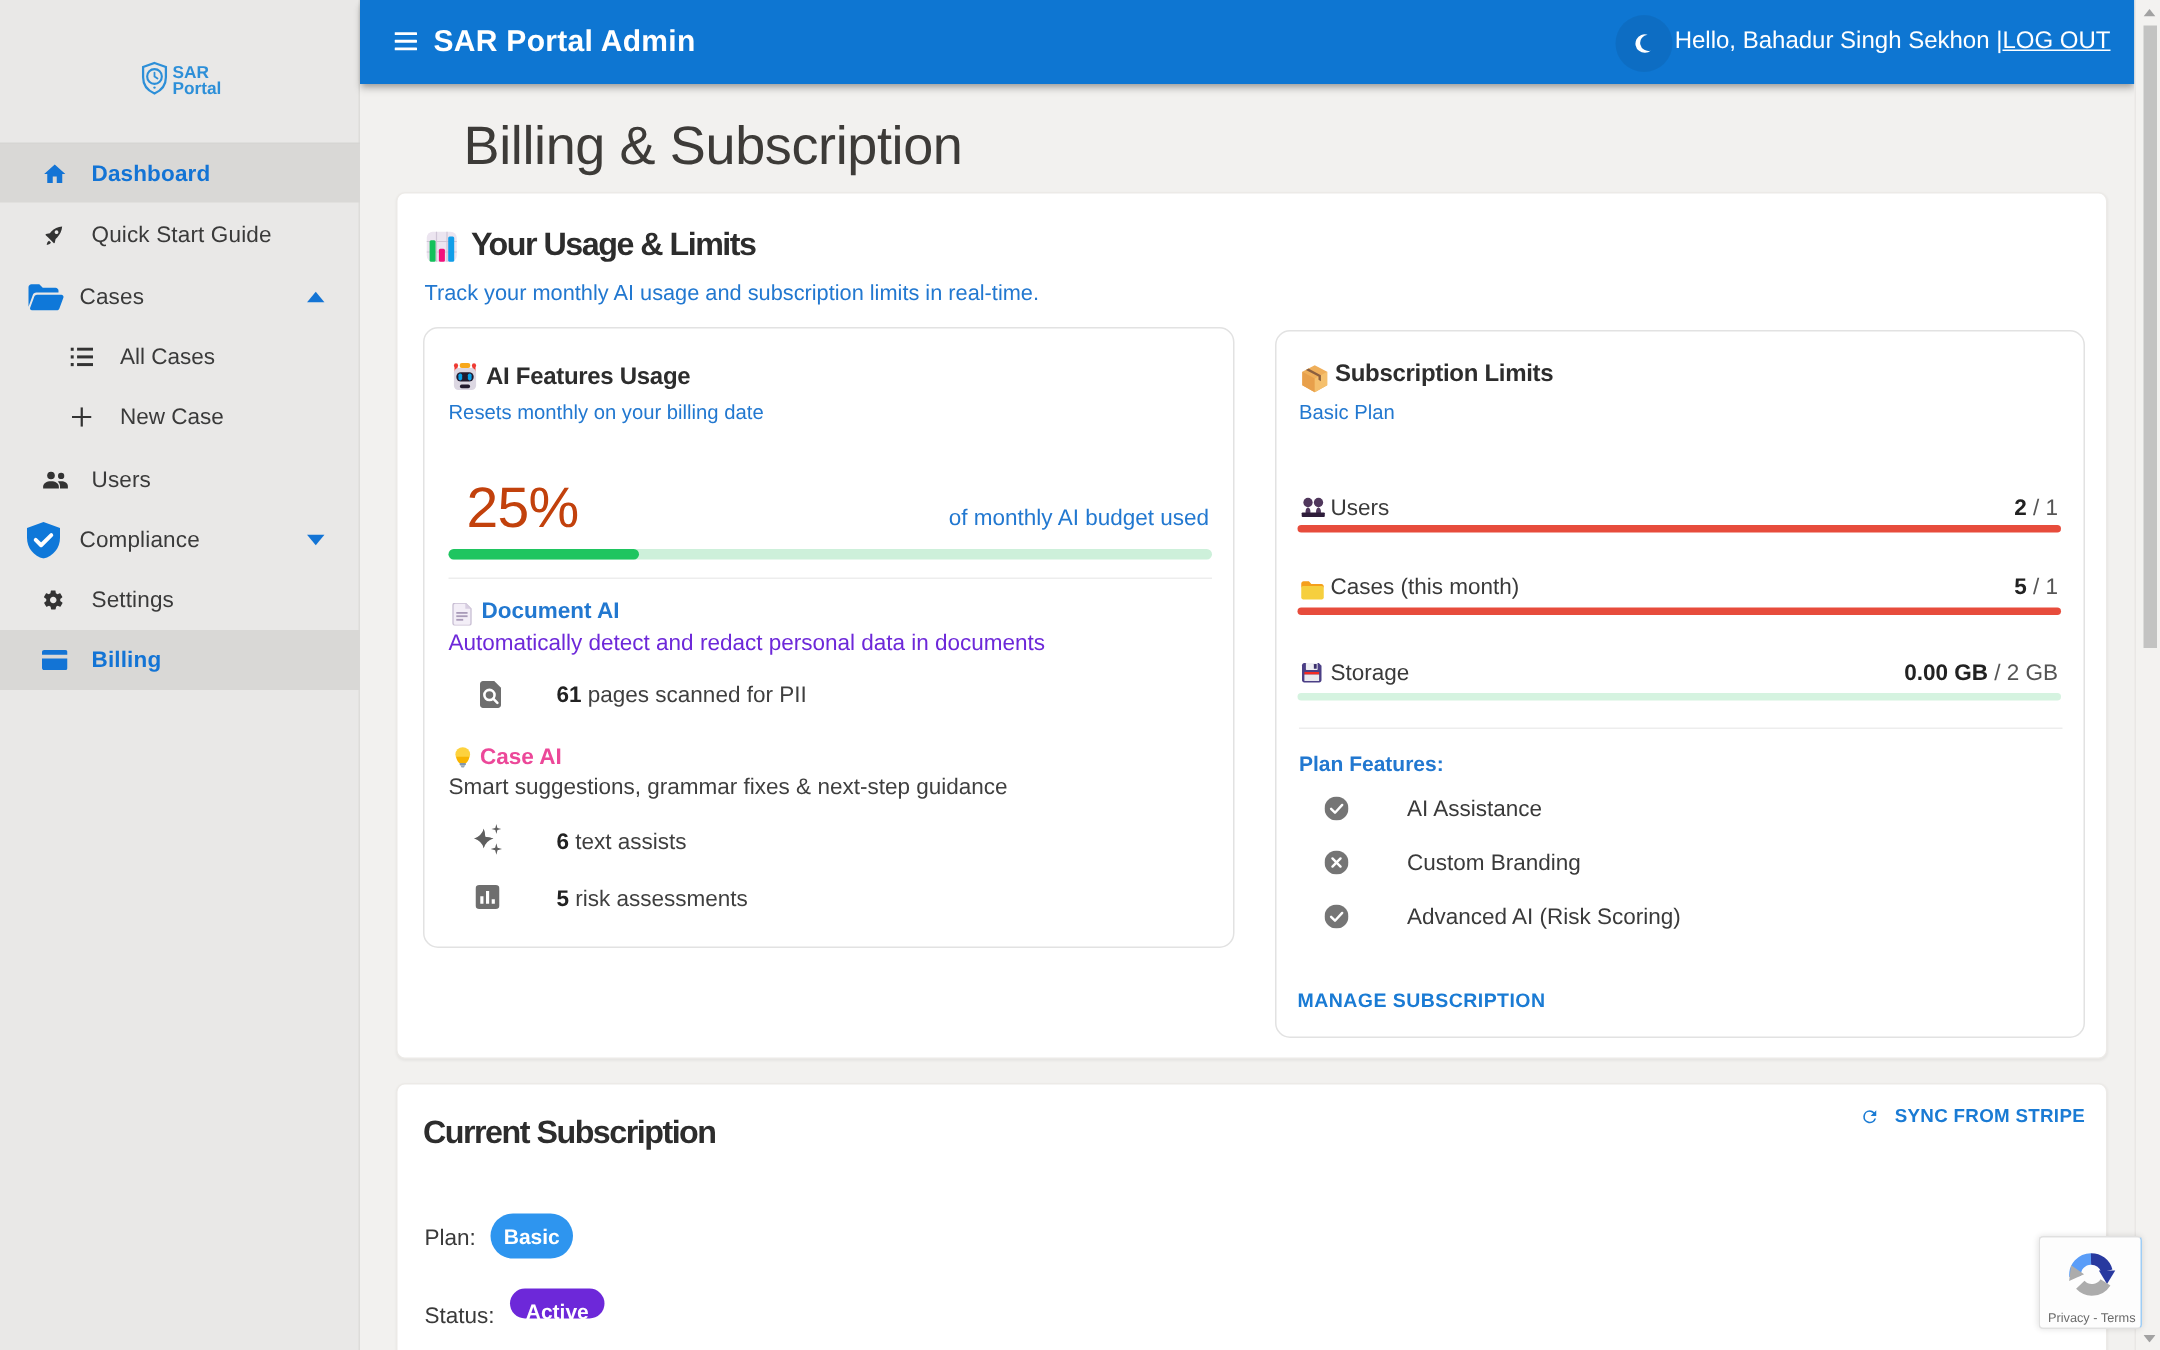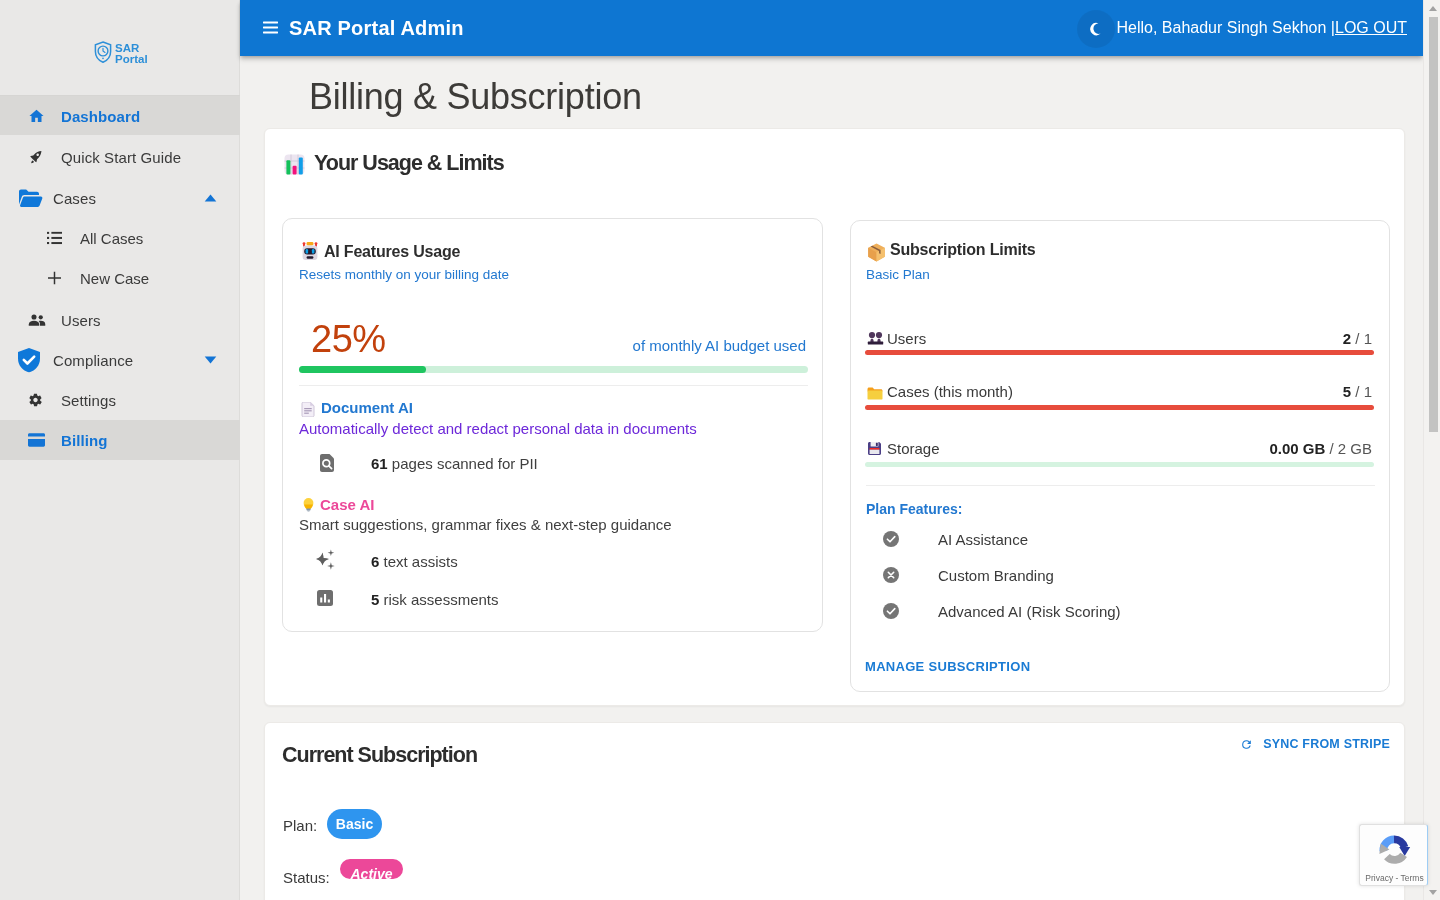--- a/index.html
+++ b/index.html
@@ -165,20 +165,21 @@
         <line x1="0.5" y1="7" x2="20.5" y2="7"></line>
         <line x1="0.5" y1="14" x2="20.5" y2="14"></line>
         <line x1="7" y1="0.5" x2="7" y2="20.5"></line>
         <line x1="14" y1="0.5" x2="14" y2="20.5"></line>
       </g>
     <rect x="2.4" y="6.2" width="4" height="14.3" rx="1" fill="#13c15b"></rect>
     <rect x="8.6" y="11.8" width="4" height="8.7" rx="1" fill="#f3117c"></rect>
     <rect x="14.8" y="3.6" width="4" height="16.9" rx="1" fill="#119ee8"></rect>
   </svg>
   <div class="ctitle" style="position:absolute;left:49px;top:22px;letter-spacing:-1px;">Your Usage &amp; Limits</div>
+  <div class="blue" style="position:absolute;left:18px;top:59px;font-size:14.5px;">Track your monthly AI usage and subscription limits in real-time.</div>
 
   <div id="subA" class="subcard">
     <svg style="position:absolute;left:17px;top:23px" width="20" height="19" viewBox="0 0 20 19">
       <rect x="3" y="1" width="2" height="8" rx="1" fill="#ee3b33"></rect>
         <rect x="15" y="1" width="2" height="8" rx="1" fill="#ee3b33"></rect>
       <circle cx="4" cy="1.6" r="1.4" fill="#ee3b33"></circle>
         <circle cx="16" cy="1.6" r="1.4" fill="#ee3b33"></circle>
       <rect x="6.5" y="0" width="7" height="3.4" rx="1.4" fill="#f8a81b"></rect>
       <rect x="2.6" y="3.4" width="14.8" height="14.6" rx="3" fill="#dcd7e2"></rect>
       <rect x="4.2" y="6.2" width="11.6" height="6.2" rx="3" fill="#221a2e"></rect>
@@ -300,21 +301,21 @@
   <div class="ctitle" style="position:absolute;left:17px;top:20px;letter-spacing:-1px;">Current Subscription</div>
   <div style="position:absolute;right:14px;top:14px;display:flex;align-items:center;white-space:nowrap;">
     <svg width="13" height="13" viewBox="0 0 24 24" style="margin-right:10px">
         <path fill="#1a7bd4" d="M17.65 6.35A7.95 7.95 0 0 0 12 4a8 8 0 1 0 7.73 10h-2.08A6 6 0 1 1 12 6c1.66 0 3.14.69 4.22 1.78L13 11h7V4z"></path>
       </svg>
     <span style="font-size:12.5px;font-weight:700;color:#1a7bd4;letter-spacing:0.2px;">SYNC FROM STRIPE</span>
   </div>
   <div style="position:absolute;left:18px;top:94px;font-size:15px;color:#3a3a3a;">Plan:</div>
   <div class="pill" style="left:62px;top:86px;width:55px;height:30px;line-height:30px;background:#2e95ef;">Basic</div>
   <div style="position:absolute;left:18px;top:146px;font-size:15px;color:#3a3a3a;">Status:</div>
-  <div class="pill" style="left:75px;top:136px;width:63px;height:20px;line-height:31px;background:#ec4899;font-style:italic;">Active</div>
+  <div class="pill" style="left:75px;top:136px;width:63px;height:20px;line-height:31px;background:#6d28d9;">Active</div>
 </div>
 <div id="sb-track" class="abs">
   <svg style="position:absolute;left:5px;top:6px" width="8" height="5" viewBox="0 0 8 5">
       <path fill="#a2a2a2" d="M4 0 L8 5 H0 Z"></path>
     </svg>
   <svg style="position:absolute;left:5px;top:890px" width="8" height="5" viewBox="0 0 8 5">
       <path fill="#a2a2a2" d="M4 5 L0 0 H8 Z"></path>
     </svg>
 </div>
 <div id="sb-thumb" class="abs"></div>

